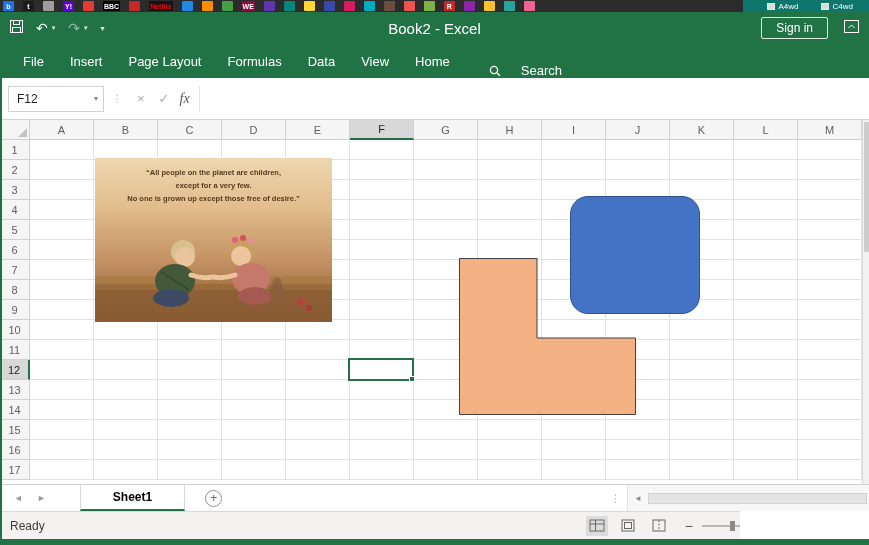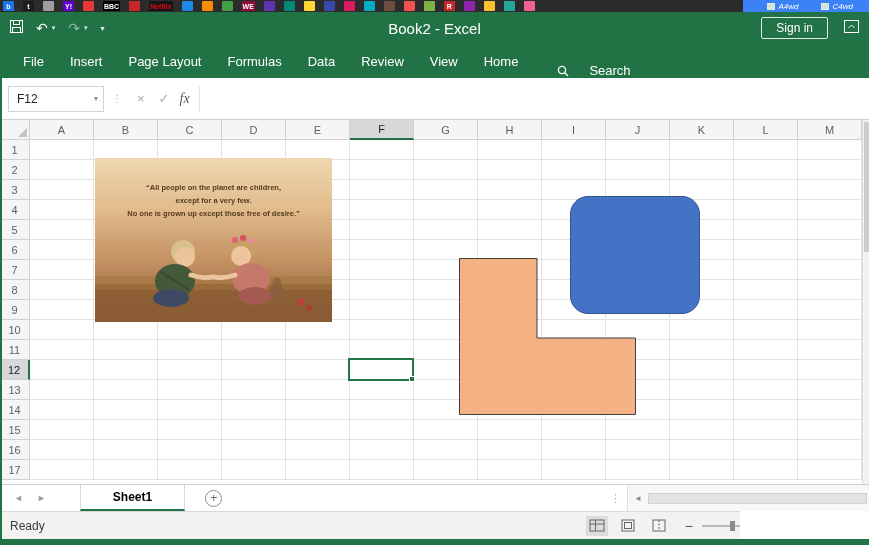--- a/index.html
+++ b/index.html
@@ -3,21 +3,21 @@
 <meta charset="utf-8">
 <style>
   * { margin:0; padding:0; box-sizing:border-box; }
   body { font-family:"Liberation Sans", sans-serif; }
   .page { position:relative; width:869px; height:545px; overflow:hidden; background:#fff; }
 
   
   .top-strip { position:absolute; top:0; left:0; width:869px; height:12px; background:#2b2b2b; display:flex; }
   .strip-icons { flex:1; display:flex; align-items:center; gap:9px; padding-left:3px; overflow:hidden; }
   .strip-icon { min-width:11px; height:10px; font-size:7px; font-weight:bold; color:#fff; display:inline-flex; align-items:center; justify-content:center; border-radius:1px; padding:0 1px; flex-shrink:0; line-height:1; }
-  .strip-pinned { background:#3b82f6; display:flex; align-items:center; gap:22px; padding:0 16px 0 24px; height:100%;font-style:italic; }
+  .strip-pinned { background:#0f766e; display:flex; align-items:center; gap:22px; padding:0 16px 0 24px; height:100%; }
   .pinned-item { display:inline-flex; align-items:center; gap:4px; color:#fff; font-size:8px; }
   .pin-ico { width:8px; height:7px; border:1px solid #e8e8e8; background:#cfe3d6; display:inline-block; }
 
   
   .title-bar { position:absolute; top:12px; left:0; width:869px; height:32px; background:#217346; display:flex; align-items:center; }
   .qat { display:flex; align-items:center; gap:13px; padding-left:10px; color:#fff; }
   .qat-undo, .qat-redo { font-size:14px; color:#fff; line-height:1; }
   .qat-redo { opacity:.5; }
   .qat-arrow { font-size:7px; color:rgba(255,255,255,.85); margin-left:-9px; }
   .qat-more { font-size:8px; color:rgba(255,255,255,.9); }
@@ -46,21 +46,21 @@
   .corner { position:relative; }
   .corner::after { content:""; position:absolute; right:2px; bottom:2px; border-style:solid; border-width:0 0 9px 9px; border-color:transparent transparent #c4c4c4 transparent; }
   .sel-col { background:#d8d8d8; border-bottom:2px solid #217346; color:#222; }
   .sel-row { background:#d8d8d8; border-right:2px solid #217346; color:#222; }
   .cell { background:#fff; border-right:1px solid #e2e2e2; border-bottom:1px solid #e2e2e2; }
   .vscroll { position:absolute; left:862px; top:0; width:7px; height:364px; background:#f1f1f1; border-left:1px solid #dcdcdc; }
   .vthumb { position:absolute; top:2px; left:1px; width:5px; height:130px; background:#cdcdcd; }
 
   
   .embedded-image { position:absolute; left:95px; top:38px; width:237px; height:164px; background:linear-gradient(180deg,#eed7b0 0%,#e2bd8d 30%,#c49263 62%,#8a5a33 100%); overflow:hidden; }
-  .quote { padding-top:24px; font-size:7.5px; font-weight:bold; color:#553a1d; text-align:center; line-height:1.7; position:relative; z-index:2; }
+  .quote { padding-top:9px; font-size:7.5px; font-weight:bold; color:#553a1d; text-align:center; line-height:1.7; position:relative; z-index:2; }
   .kids { position:absolute; bottom:0; left:0; }
 
   
   .blue-shape { position:absolute; left:570px; top:76px; width:130px; height:118px; background:#4472c4; border:1px solid #2f528f; border-radius:18px; }
   .l-shape { position:absolute; left:459px; top:138px; }
 
   
   .selection { position:absolute; left:348px; top:238px; width:66px; height:23px; border:2px solid #217346; }
   .fill-handle { position:absolute; left:409px; top:256px; width:6px; height:6px; background:#217346; border:1px solid #fff; }
 
@@ -159,21 +159,20 @@
       </span>
     </div>
   </div>
 
   <div class="ribbon-tabs" id="ribbon-tabs">
       <div class="ribbon-tab">File</div>
       <div class="ribbon-tab">Insert</div>
       <div class="ribbon-tab">Page Layout</div>
       <div class="ribbon-tab">Formulas</div>
       <div class="ribbon-tab">Data</div>
-      <div class="ribbon-tab">Review</div>
       <div class="ribbon-tab">View</div>
       <div class="ribbon-tab">Home</div>
       <div class="ribbon-search">
         <svg width="12" height="12" viewBox="0 0 12 12">
           <circle cx="5" cy="5" r="3.6" fill="none" stroke="#fff" stroke-width="1.3"></circle>
           <line x1="7.8" y1="7.8" x2="11" y2="11" stroke="#fff" stroke-width="1.3"></line>
         </svg>
         <span>Search</span>
       </div>
     </div>

